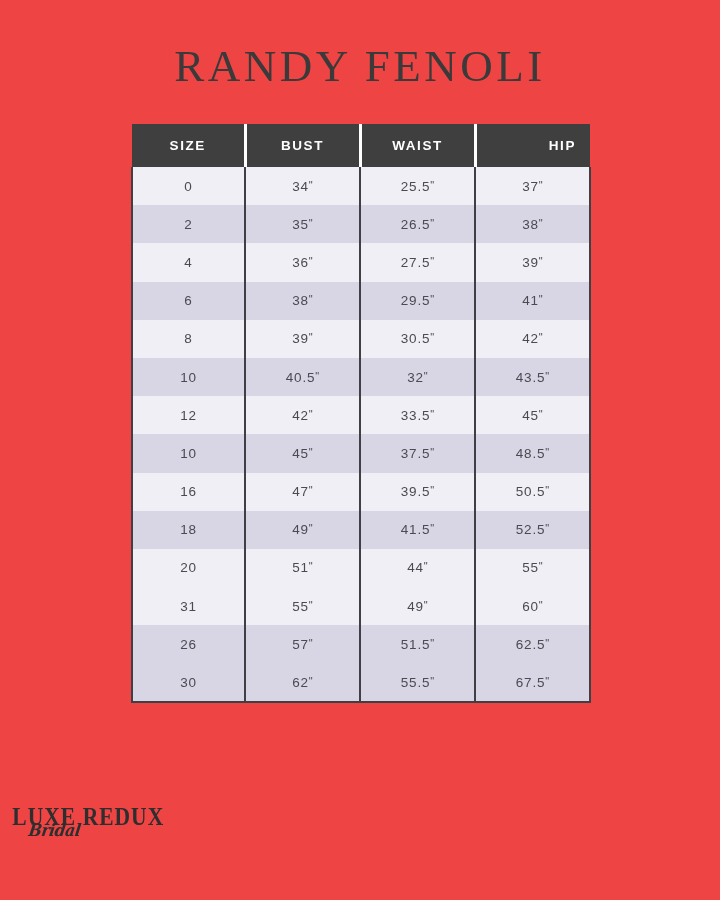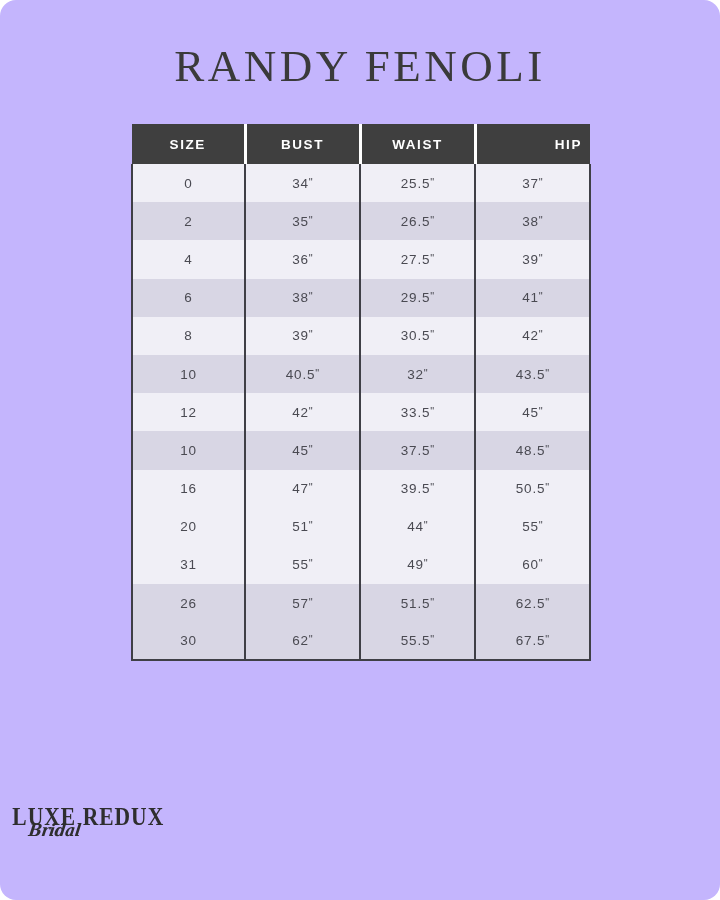--- a/index.html
+++ b/index.html
@@ -11,22 +11,21 @@
     height: 900px;
     background: #ffffff;
     font-family: "Liberation Sans", sans-serif;
     overflow: hidden;
     position: relative;
   }
 
   .page {
     position: absolute;
     inset: 0;
-    background: #c4b5fd;
-    border-radius: 16px;
+    background: #ef4444;
   }
 
   
   .brand-title {
     position: absolute;
     top: 44px;
     left: 0;
     width: 720px;
     text-align: center;
     font-family: "Liberation Serif", "DejaVu Serif", serif;
@@ -57,21 +56,21 @@
   table.size-table col.c-waist { width: 115px; }
   table.size-table col.c-hip { width: 115px; }
 
   thead th {
     background: #3f3f3f;
     color: #ffffff;
     font-size: 13.5px;
     font-weight: 700;
     letter-spacing: 1.6px;
     height: 40px;
-    padding: 8px;
+    padding: 14px;
     text-align: center;
     vertical-align: middle;
     border-right: 3px solid #ffffff;
     border-left: none;
     box-sizing: border-box;
   }
   thead th:last-child { border-right: none; text-align: right; }
 
   tbody td {
     height: 38.2px;
@@ -205,20 +204,26 @@
             <td>45<span class="inch">"</span></td>
             <td>37.5<span class="inch">"</span></td>
             <td>48.5<span class="inch">"</span></td>
           </tr>
           <tr class="row-odd">
             <td>16</td>
             <td>47<span class="inch">"</span></td>
             <td>39.5<span class="inch">"</span></td>
             <td>50.5<span class="inch">"</span></td>
           </tr>
+          <tr class="row-even">
+            <td>18</td>
+            <td>49<span class="inch">"</span></td>
+            <td>41.5<span class="inch">"</span></td>
+            <td>52.5<span class="inch">"</span></td>
+          </tr>
           <tr class="row-odd">
             <td>20</td>
             <td>51<span class="inch">"</span></td>
             <td>44<span class="inch">"</span></td>
             <td>55<span class="inch">"</span></td>
           </tr>
           <tr class="row-odd">
             <td>31</td>
             <td>55<span class="inch">"</span></td>
             <td>49<span class="inch">"</span></td>

